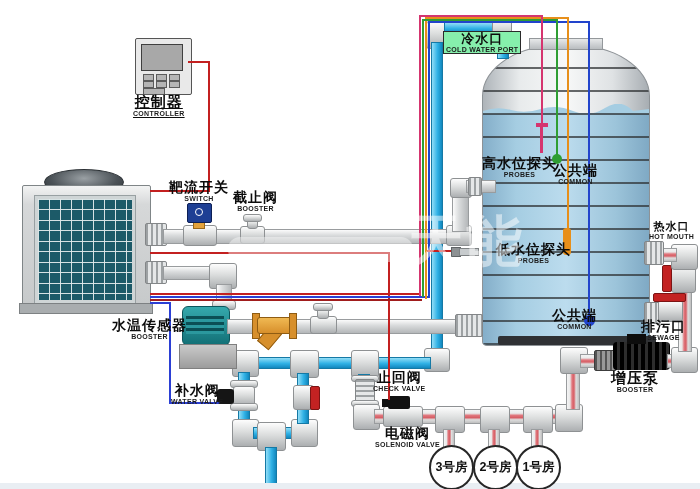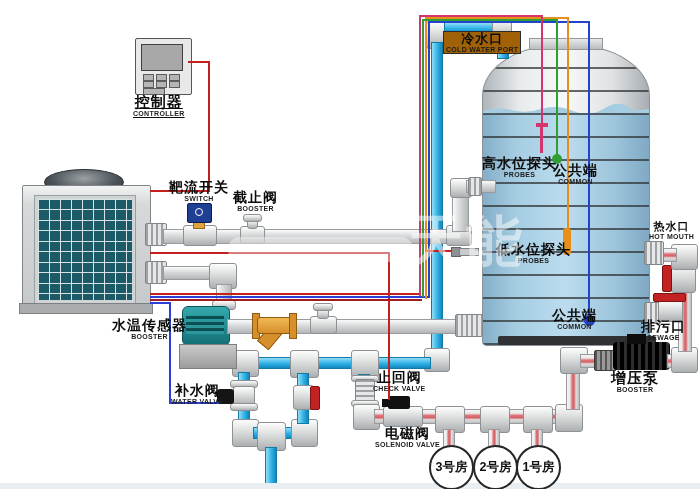--- a/index.html
+++ b/index.html
@@ -223,21 +223,21 @@
     <span class="en">CONTROLLER</span>
     </div>
   <div class="lab" style="left:169px;top:180px;">
     <span class="zh" style="font-size:14px">靶流开关</span>
     <span class="en">SWITCH</span>
     </div>
   <div class="lab" style="left:233px;top:190px;">
     <span class="zh" style="font-size:14px">截止阀</span>
     <span class="en">BOOSTER</span>
     </div>
-  <div class="lab" style="left:443px;top:31px;background:#a16207;border:1px solid #2a2a2a;padding:0 2px;z-index:41;">
+  <div class="lab" style="left:443px;top:31px;background:#86efac;border:1px solid #2a2a2a;padding:0 2px;z-index:41;">
     <span class="zh" style="font-size:13px">冷水口</span>
     <span class="en">COLD WATER PORT</span>
     </div>
   <div class="lab" style="left:482px;top:156px;">
     <span class="zh" style="font-size:14px">高水位探头</span>
     <span class="en">PROBES</span>
     </div>
   <div class="lab" style="left:553px;top:163px;">
     <span class="zh" style="font-size:14px">公共端</span>
     <span class="en">COMMON</span>

